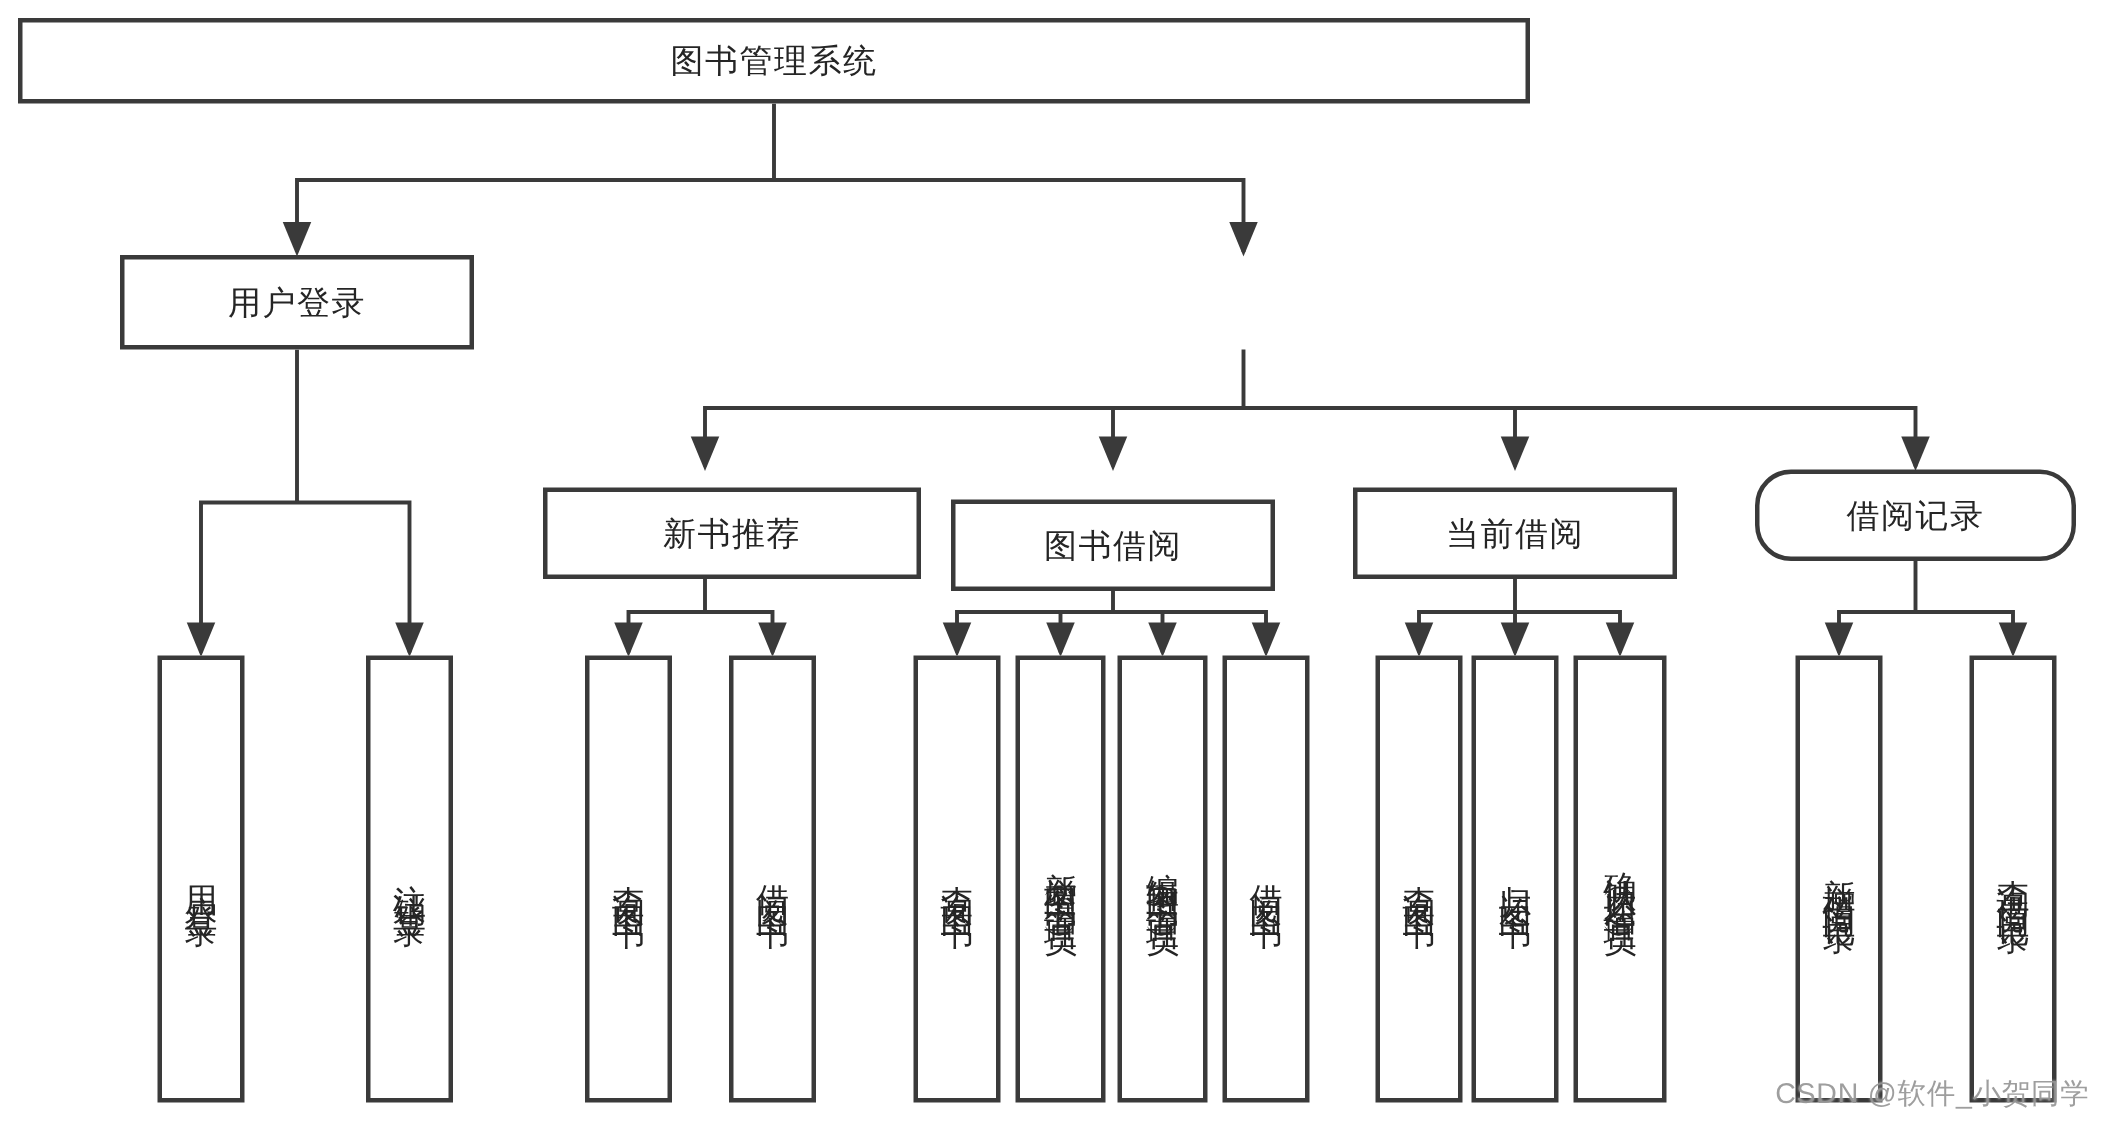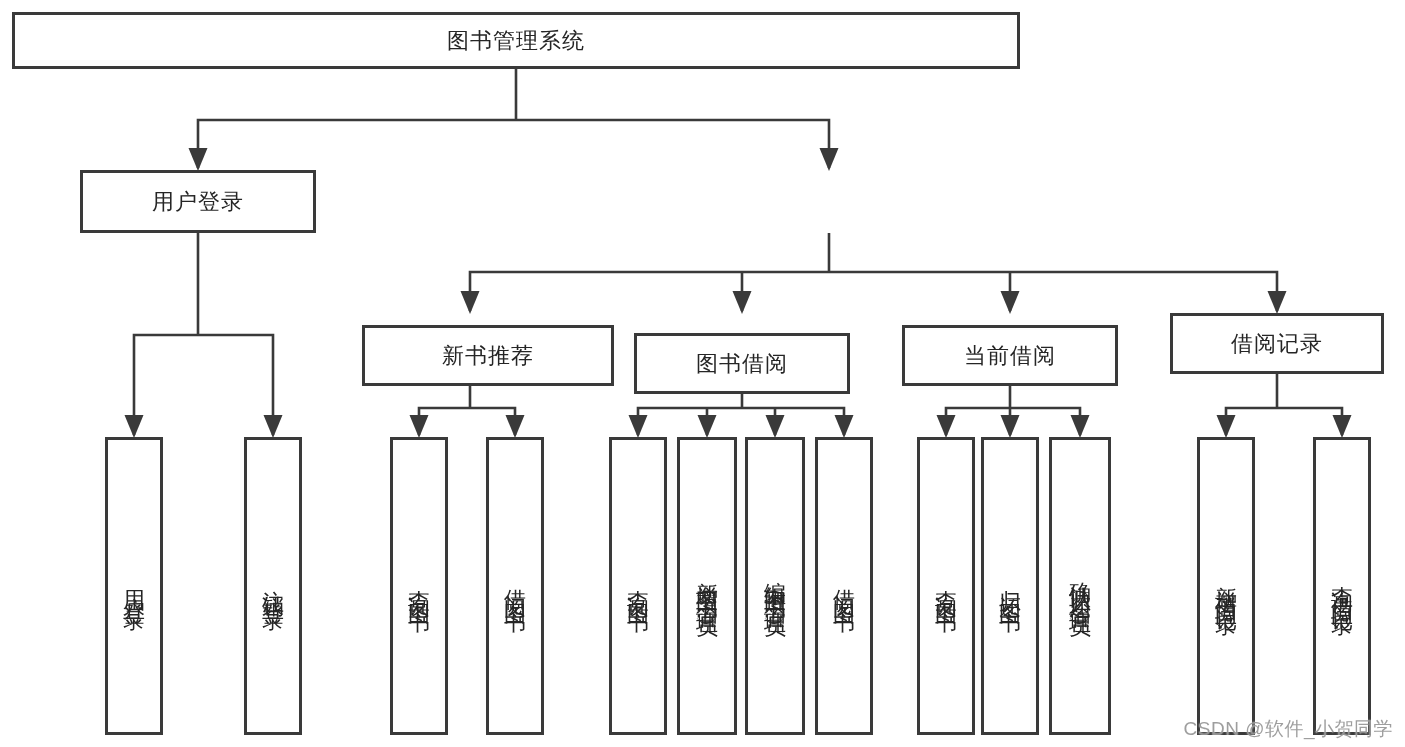--- a/index.html
+++ b/index.html
@@ -53,21 +53,21 @@
     text-align:right;
   }
 
   
   #n-root        {left:12px;  top:12px;  width:1008px; height:57px;}
   #n-user-login  {left:80px;  top:170px; width:236px;  height:63px;}
   #n-book-mgmt   {left:712px; top:170px; width:234px;  height:63px;}
   #n-recommend   {left:362px; top:325px; width:252px;  height:61px;}
   #n-borrowing   {left:634px; top:313px; width:216px;  height:61px;margin-top:20px;}
   #n-current     {left:902px; top:313px; width:216px;  height:61px;margin-top:12px;}
-  #n-records     {left:1170px;top:313px; width:214px;  height:61px;}
+  #n-records     {left:1170px;top:313px; width:214px;  height:61px;border-radius:24px;}
 
   #l-login       {left:105px; top:437px; width:58px; height:298px;}
   #l-logout      {left:244px; top:437px; width:58px; height:298px;}
   #l-query1      {left:390px; top:437px; width:58px; height:298px;}
   #l-borrow1     {left:486px; top:437px; width:58px; height:298px;}
   #l-query2      {left:609px; top:437px; width:58px; height:298px;}
   #l-add-book    {left:677px; top:437px; width:60px; height:298px; letter-spacing:5px;}
   #l-edit-book   {left:745px; top:437px; width:60px; height:298px; letter-spacing:5px;}
   #l-borrow2     {left:815px; top:437px; width:58px; height:298px;}
   #l-query3      {left:917px; top:437px; width:58px; height:298px;}

